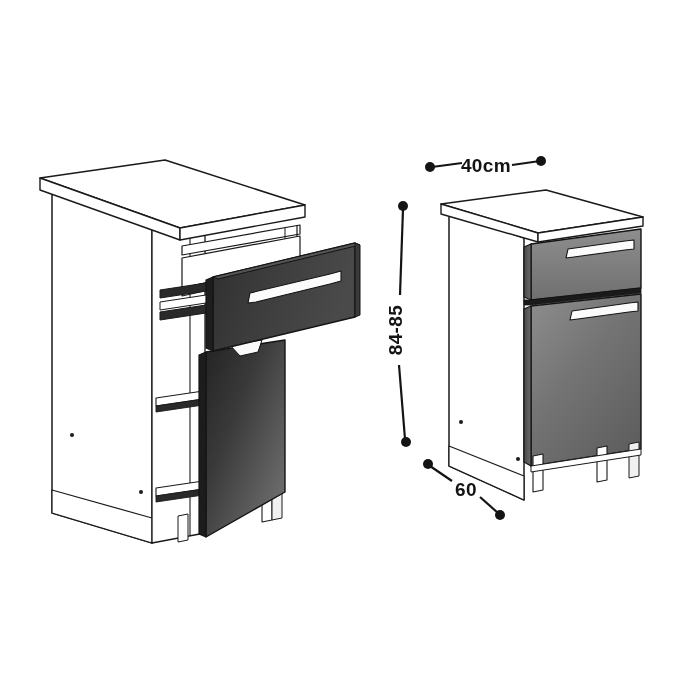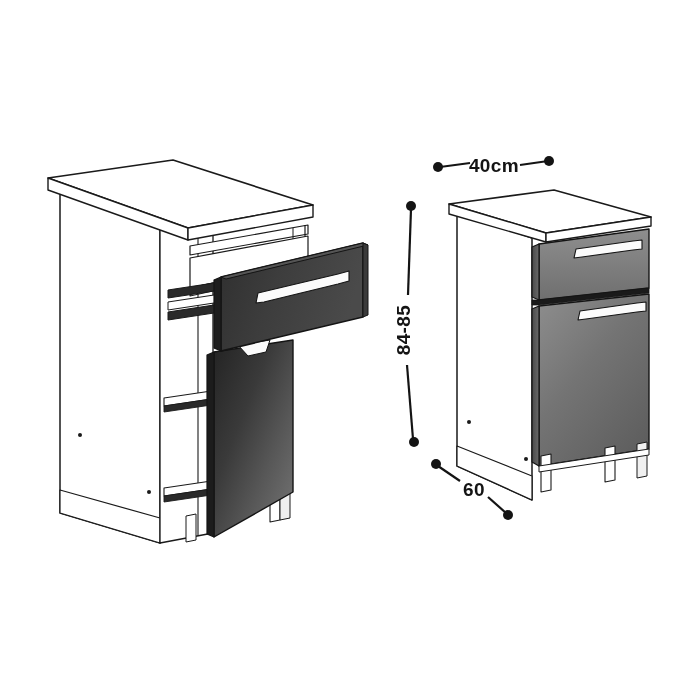--- a/index.html
+++ b/index.html
@@ -12,21 +12,20 @@
     height: 700px;
     font-family: "Liberation Sans", sans-serif;
     overflow: hidden;
     position: relative;
   }
   #stage {
     position: relative;
     width: 588px;
     height: 700px;
     background: #22c55e;
-    margin-left: 8px;
   }
   svg#drawing {
     display: block;
     width: 700px;
     height: 700px;
   }
   .dim-text {
     font-family: "Liberation Sans", sans-serif;
     font-size: 19px;
     font-weight: 700;

